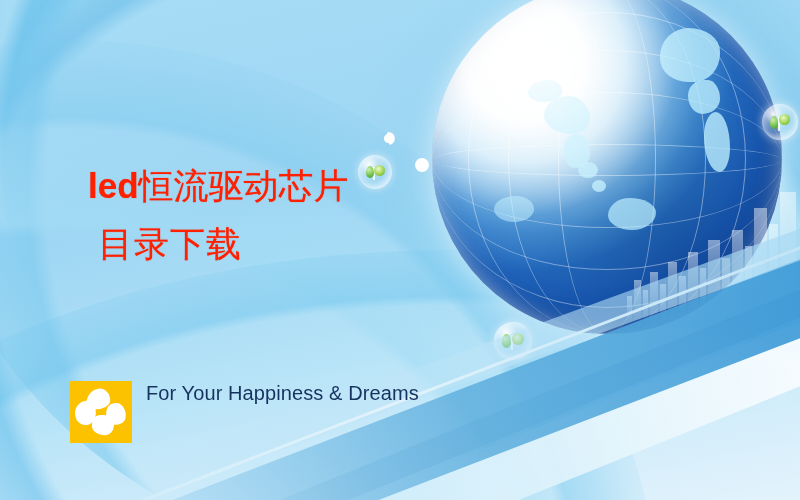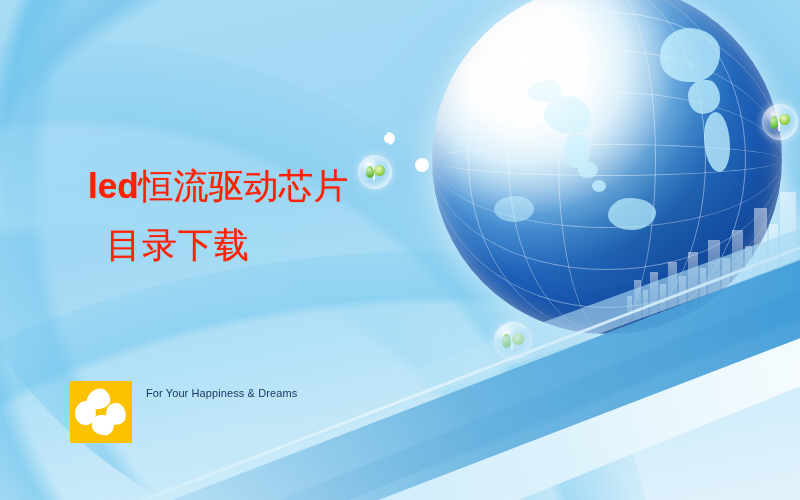--- a/index.html
+++ b/index.html
@@ -77,32 +77,32 @@
 
   
   .ribbon{position:absolute;transform-origin:0 0;}
 
   
   #headline{position:absolute;left:88px;top:164px;z-index:40;color:#ff2000;
     text-shadow:0 0 1px rgba(255,32,0,.6);}
   #headline .l1{font-size:35px;line-height:44px;white-space:nowrap;
     font-family:"Liberation Serif","DejaVu Serif",serif;}
   #headline .l1 .en{font-family:"Liberation Sans",sans-serif;font-weight:bold;}
-  #headline .l2{font-size:35px;line-height:44px;margin-top:14px;margin-left:18px;white-space:nowrap;
-    font-family:Liberation Sans, sans-serif;letter-spacing:1px;}
+  #headline .l2{font-size:35px;line-height:44px;margin-top:14px;margin-left:10px;white-space:nowrap;
+    font-family:Liberation Serif, serif;letter-spacing:1px;}
 
   
   #logo{position:absolute;left:70px;top:381px;z-index:40;display:flex;align-items:flex-start;}
   #logoMark{position:relative;width:62px;height:62px;background:#fcc200;flex:0 0 auto;}
   #logoMark span{position:absolute;background:#fff;}
   #logoText{margin-left:14px;padding-top:1px;}
   #brand{font-size:33px;font-weight:bold;letter-spacing:.5px;color:#16335f;line-height:34px;
     font-family:"Liberation Sans",sans-serif;}
   #brand sup{font-size:14px;vertical-align:super;font-weight:normal;}
-  #tagline{font-size:11px;color:#16335f;line-height:19px;margin-top:2px;letter-spacing:.1px;
+  #tagline{font-size:20px;color:#16335f;line-height:19px;margin-top:2px;letter-spacing:.1px;
     font-family:"Liberation Sans",sans-serif;}
 </style>
 </head>
 <body>
 
 <div id="stage">
 
   <div class="layer">
     <div class="swirl s4"></div>
     <div class="swirl s3"></div>

